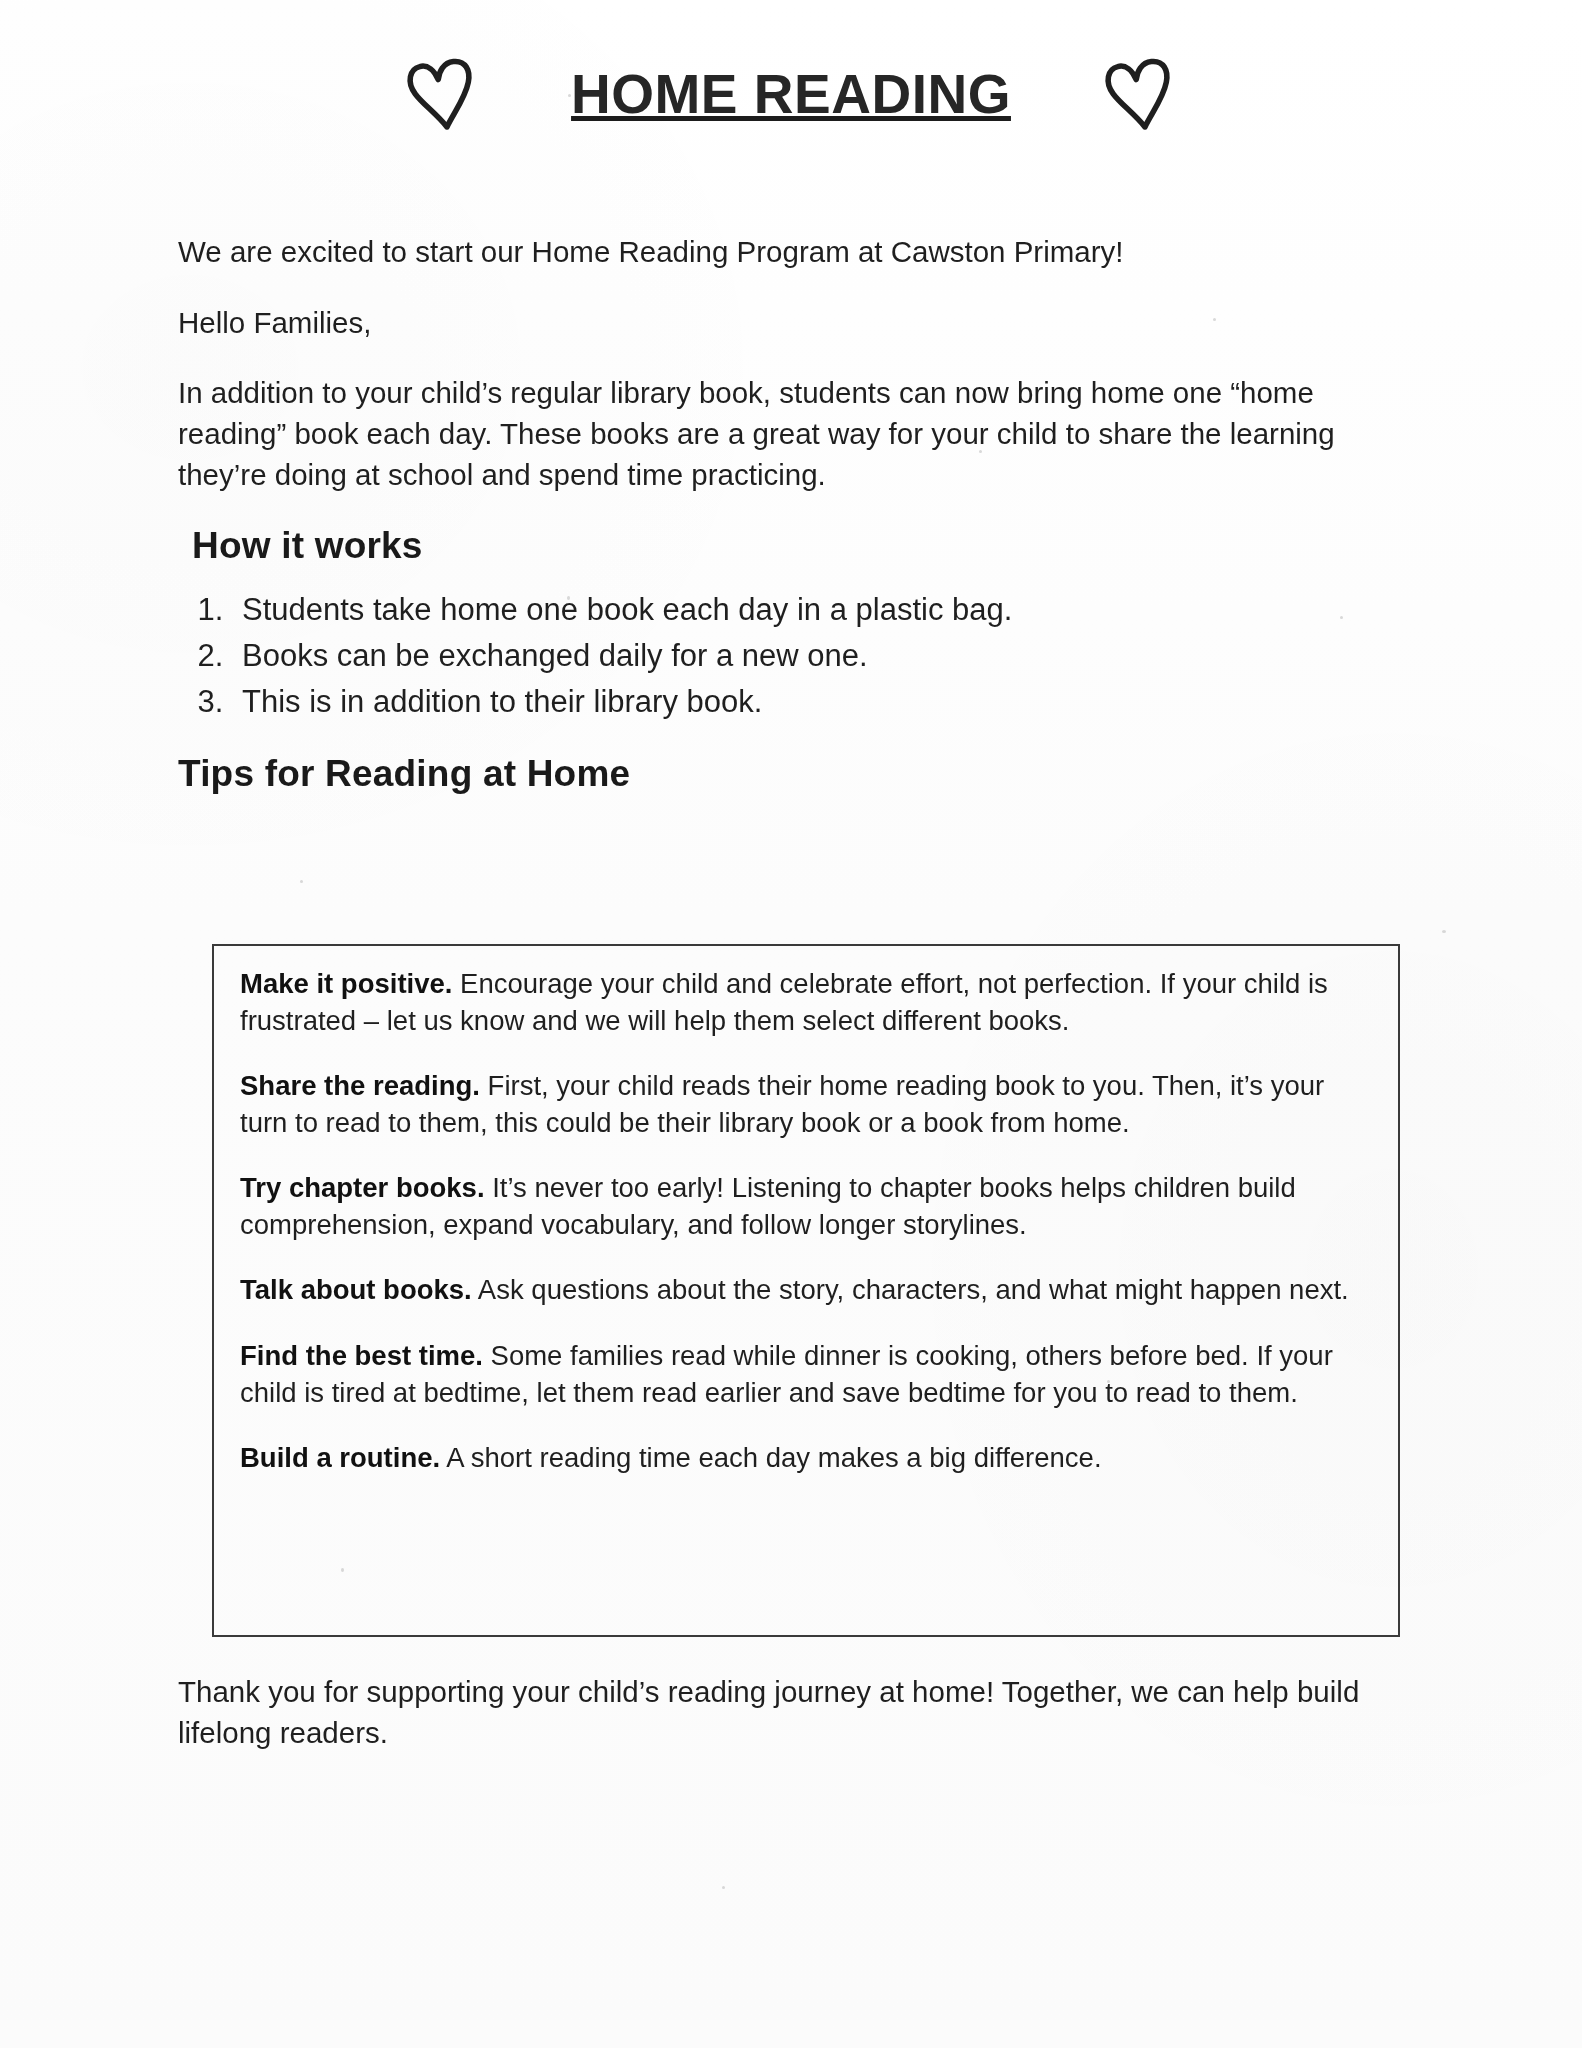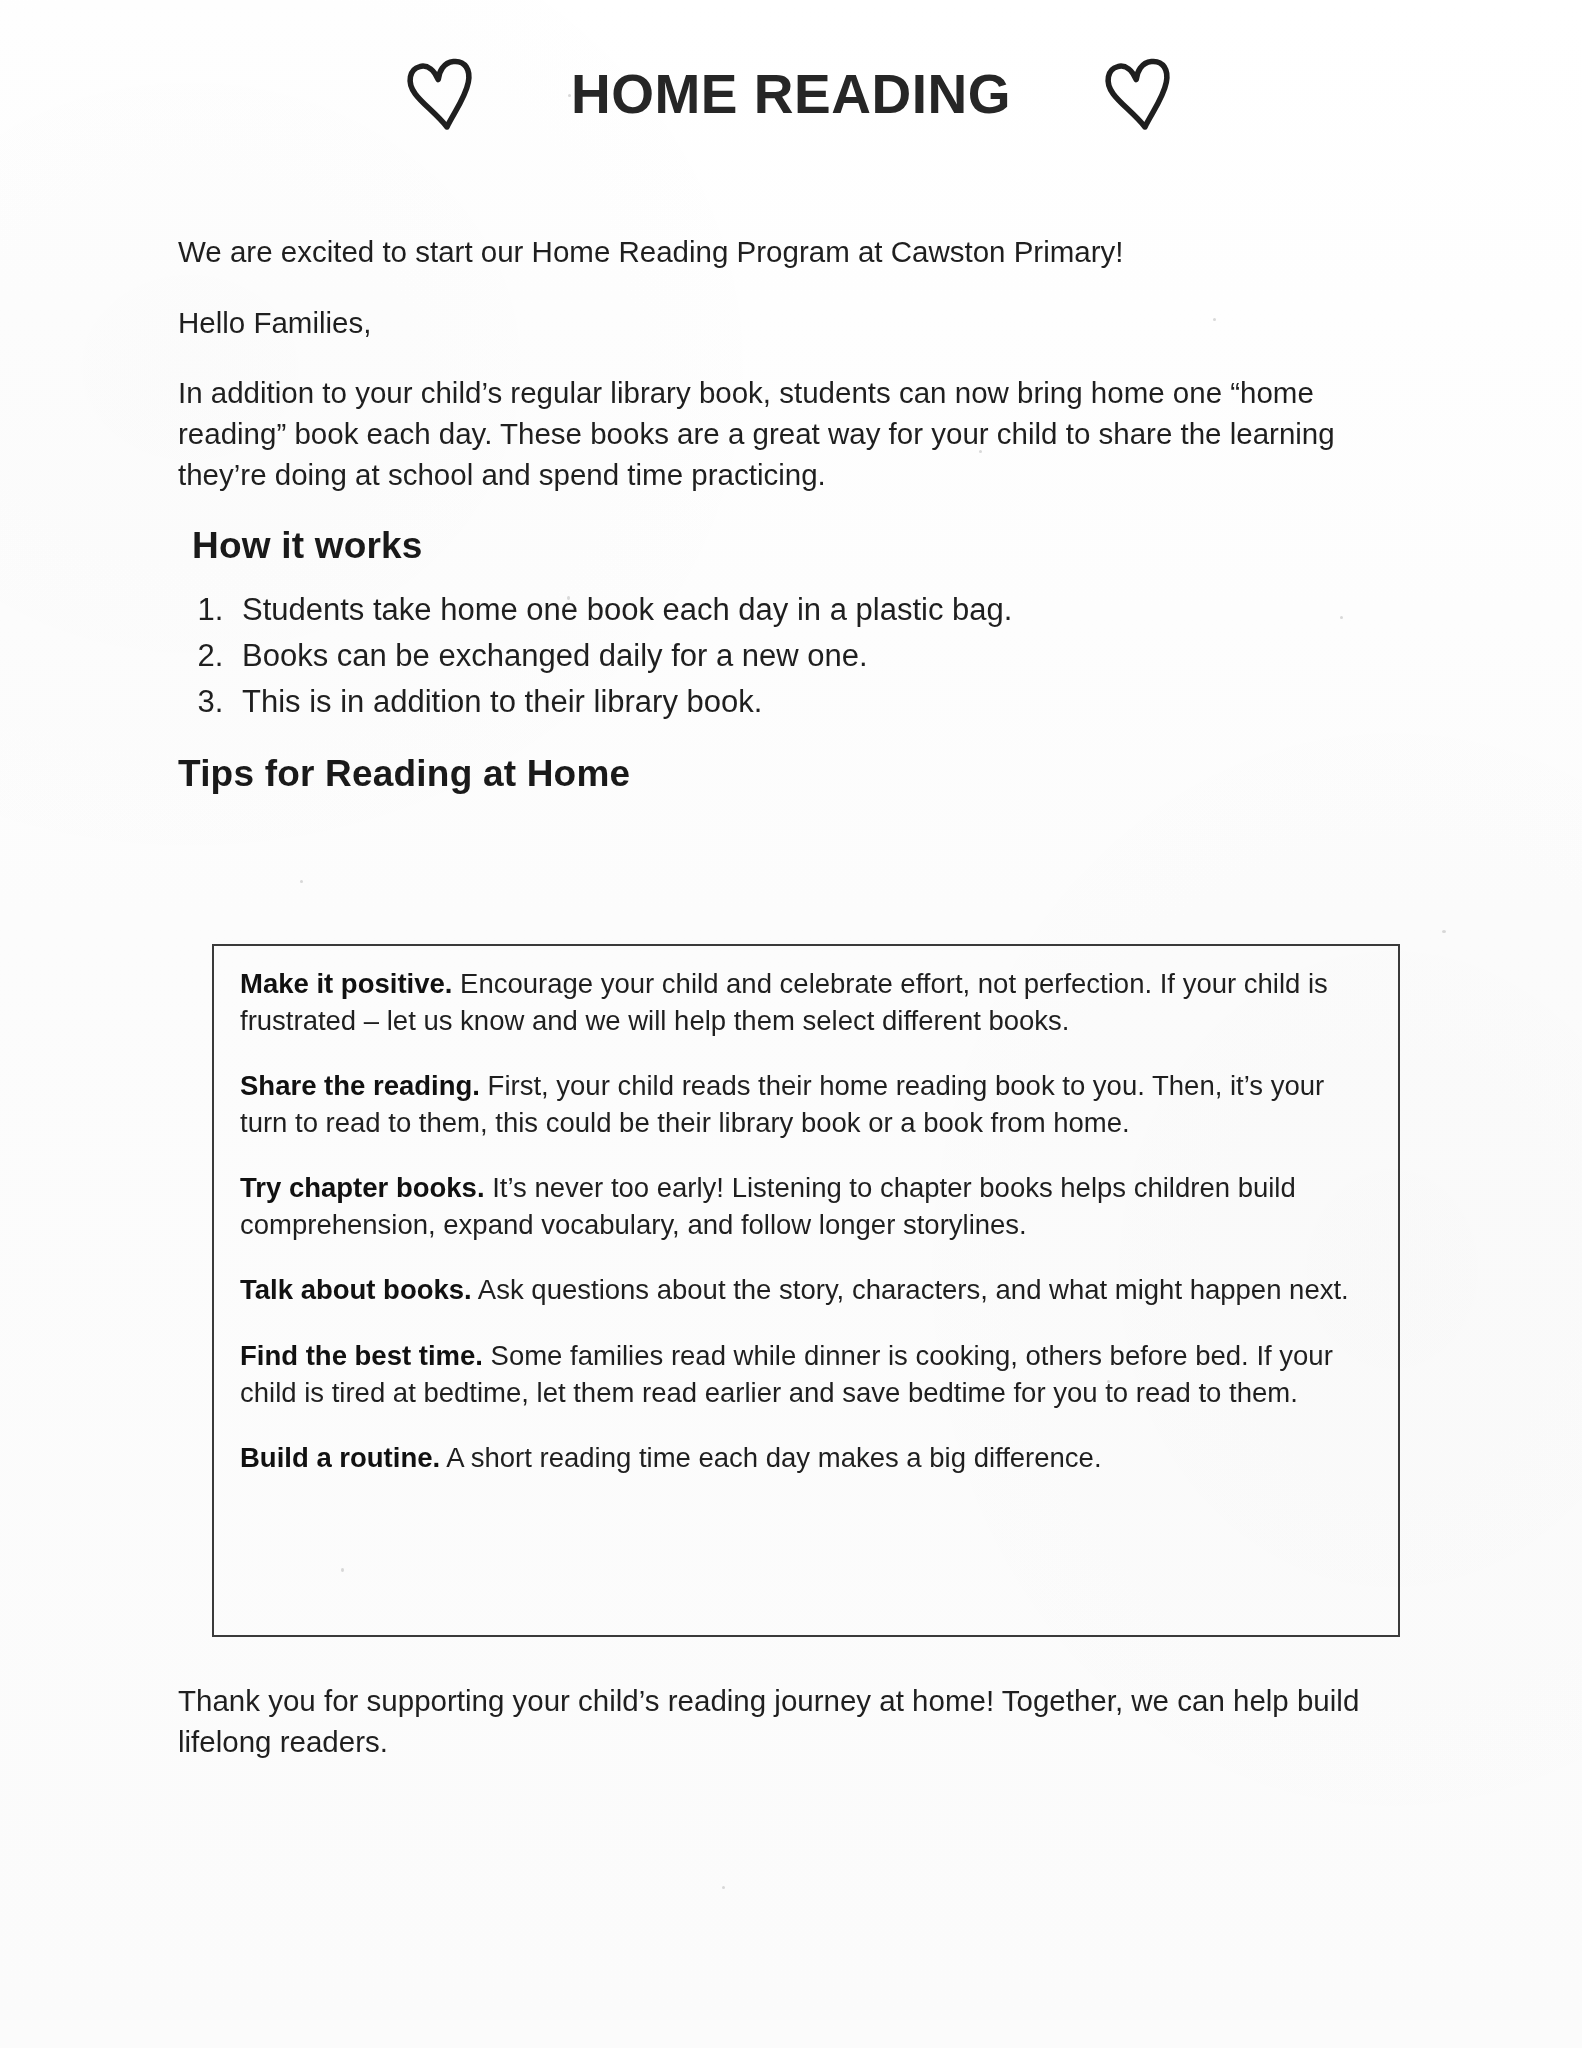--- a/index.html
+++ b/index.html
@@ -42,20 +42,21 @@
     position: absolute;
     left: 0;
     top: 38px;
     width: 1582px;
     height: 112px;
     display: flex;
     align-items: center;
     justify-content: center;
     gap: 92px;
     box-sizing: border-box;
+    text-decoration: underline;
   }
   .title {
     font-size: 55px;
     font-weight: bold;
     letter-spacing: 0.5px;
     color: #262626;
     white-space: nowrap;
   }
   .heart {
     width: 74px;
@@ -130,21 +131,20 @@
   }
 
   .closing {
     position: absolute;
     left: 178px;
     top: 1672px;
     width: 1230px;
     font-size: 29.5px;
     line-height: 1.38;
     color: #1f1f1f;
-    margin-top: 9px;
   }
   .closing p { margin: 0; }
 </style>
 </head>
 <body>
 
 <div class="page">
   <div class="scan-tint"></div>
 
   <div class="speck" style="left:568px;top:94px;width:3px;height:3px;"></div>

